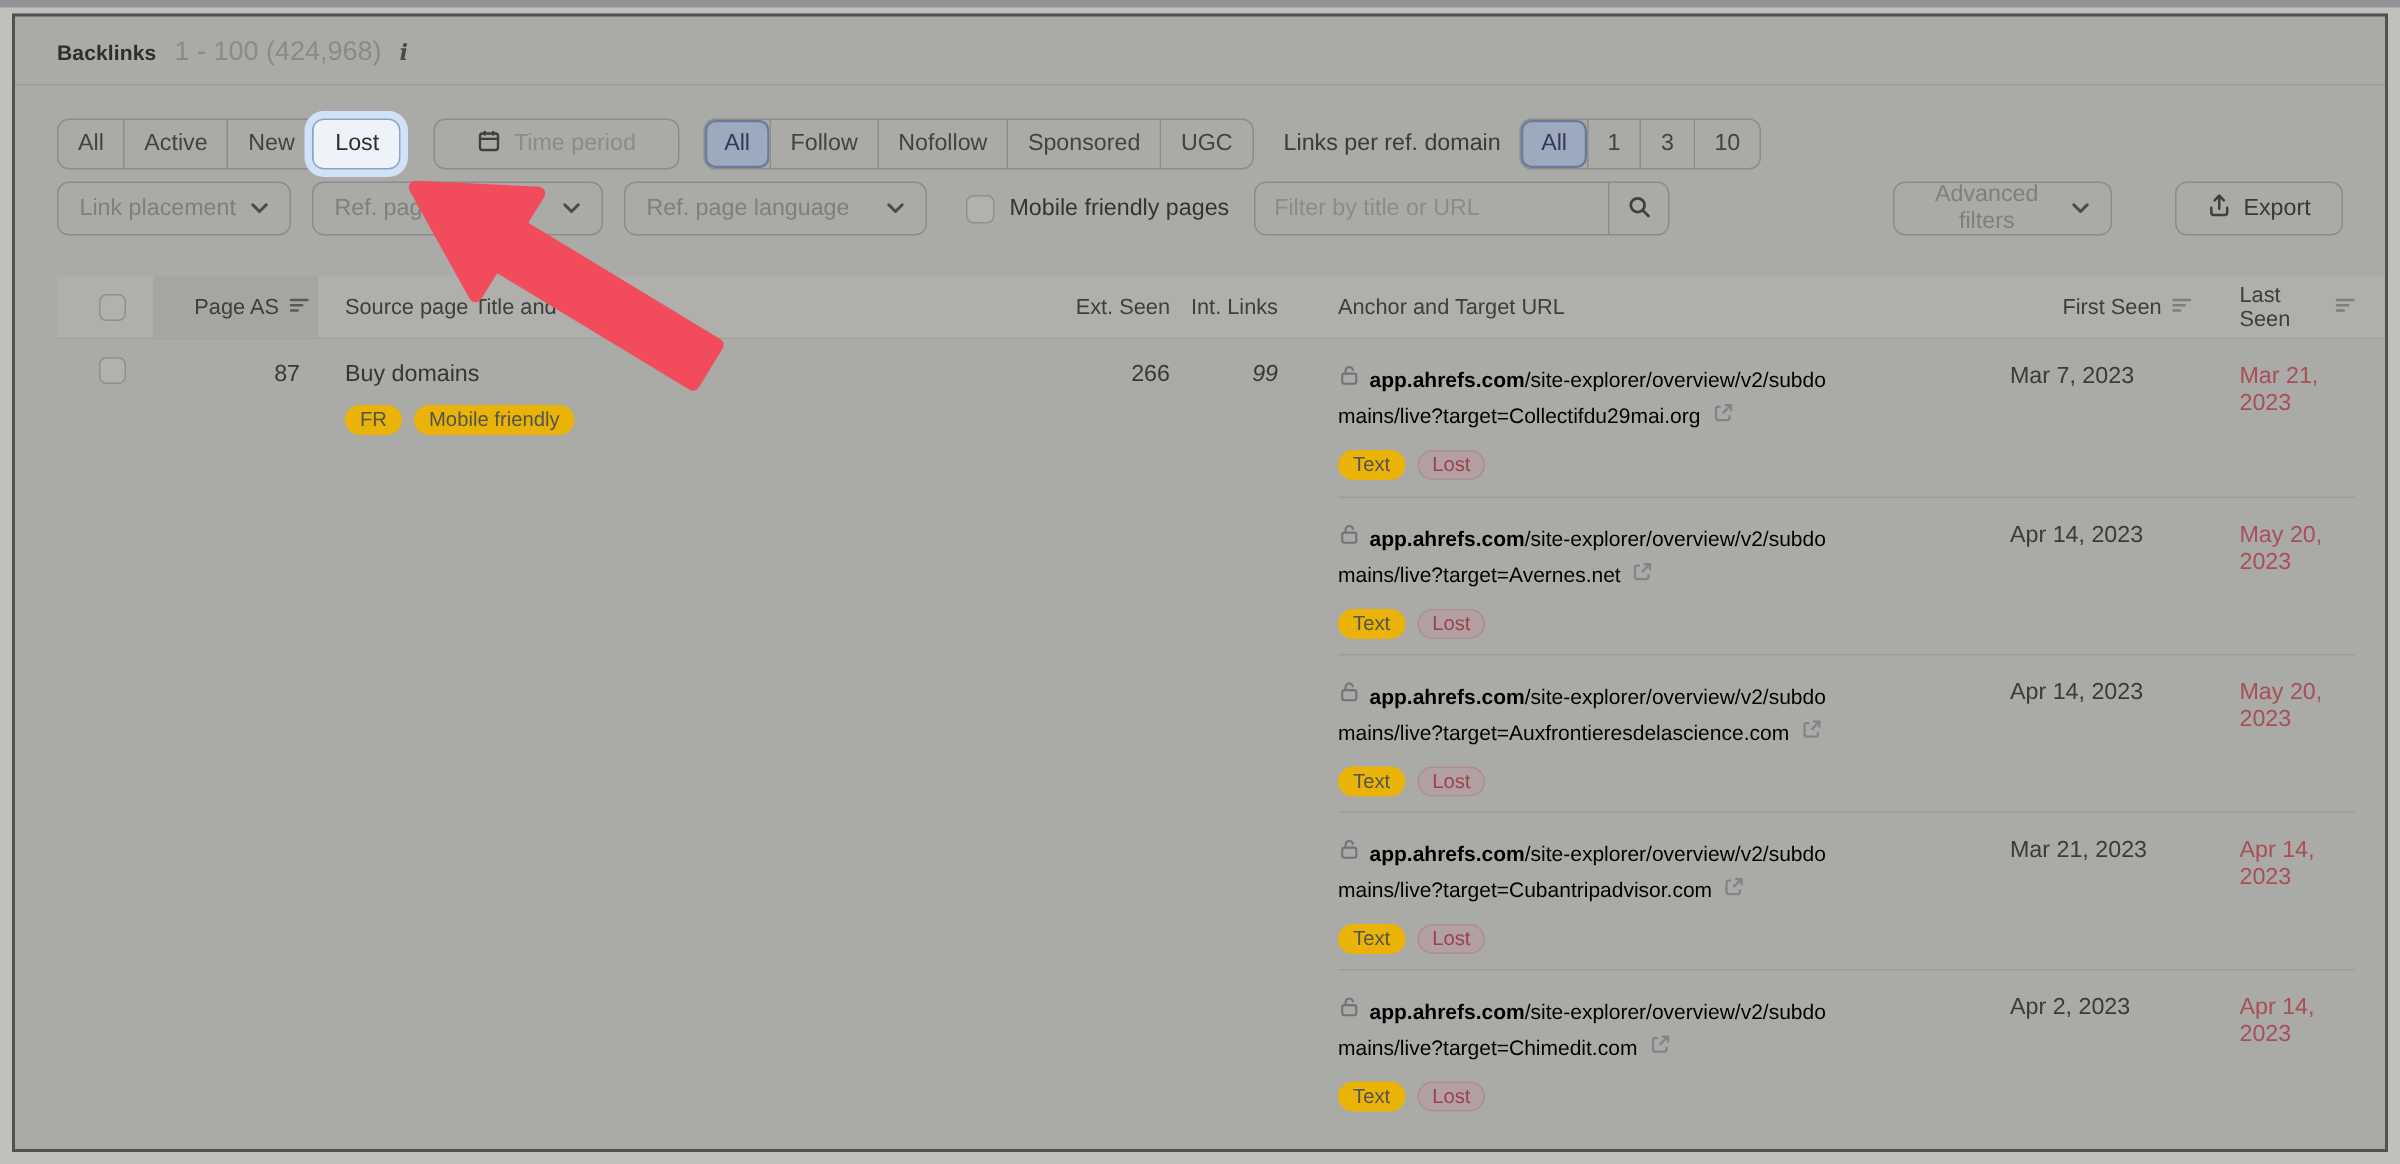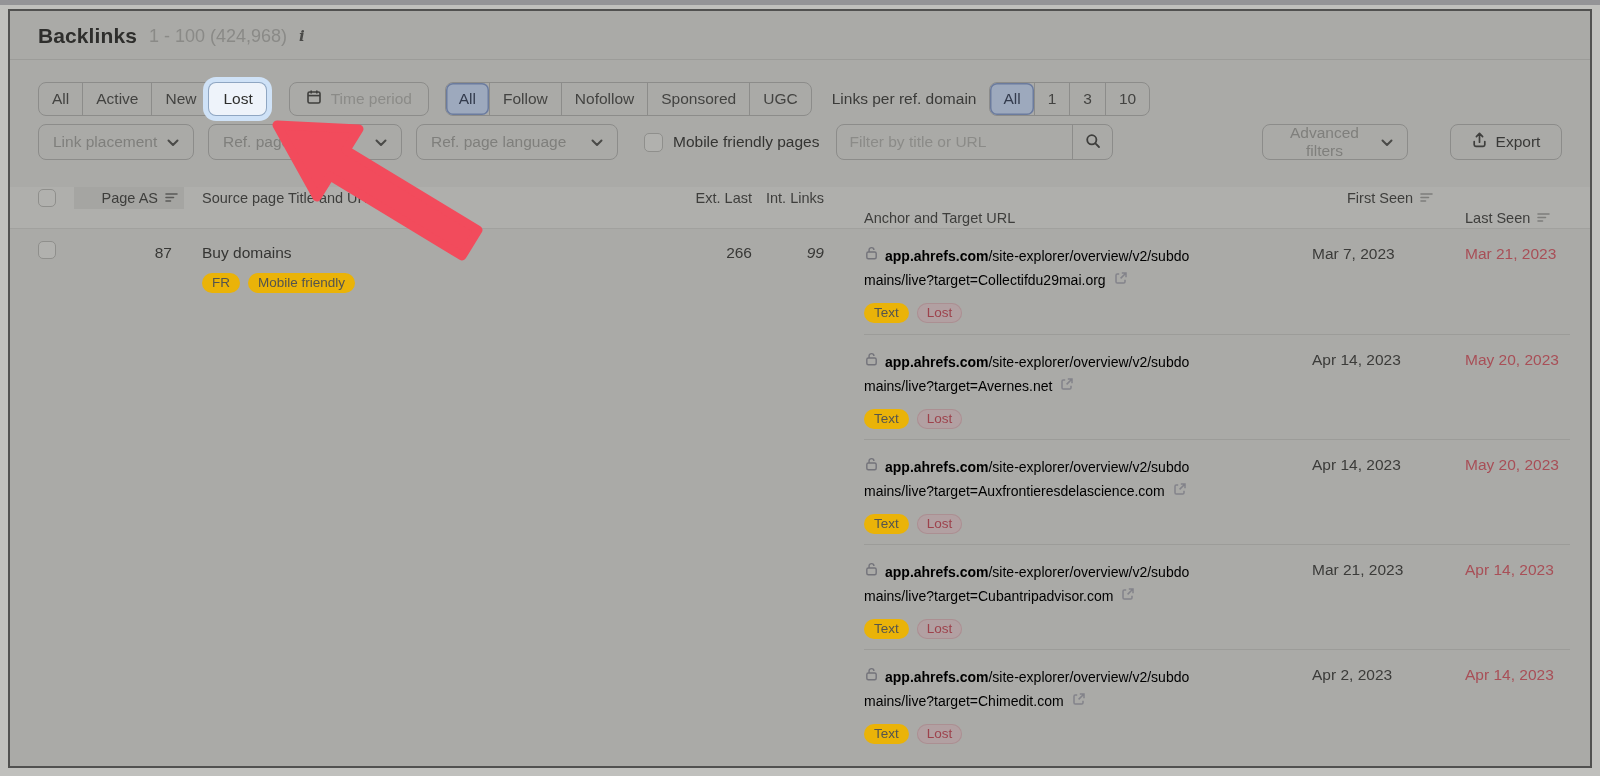--- a/index.html
+++ b/index.html
@@ -4,21 +4,21 @@
 <style>
   * { box-sizing: border-box; margin: 0; padding: 0; }
   html,body { width:1600px; height:776px; background:#c0c0bd; overflow:hidden;
     font-family:"Liberation Sans","DejaVu Sans",sans-serif; }
   .top-strip { position:absolute; left:0; top:0; width:100%; height:5px; background:#949497; }
   .frame { position:absolute; left:8px; right:8px; top:9px; bottom:8px;
     border:2px solid #515150; background:#aaaaa7; overflow:hidden; }
 
   
   .hdr { display:flex; align-items:center; gap:12px; padding:13px 28px 11px; border-bottom:1px solid #9c9c99; }
-  .hdr .title { font-size:21px; font-weight:bold; color:#2e2e2c; letter-spacing:.1px; }
+  .hdr .title { font-size:14px; font-weight:bold; color:#2e2e2c; letter-spacing:.1px; }
   .hdr .range { font-size:18px; color:#8a8a87; }
   .hdr .info { font-family:"DejaVu Serif",serif; font-style:italic; font-weight:bold; font-size:15px; color:#4a4a48; }
 
   
   .frow1 { display:flex; align-items:center; margin:22px 28px 0; }
   .frow2 { display:flex; align-items:center; margin:8px 28px 0; }
 
   .seg { display:flex; align-items:stretch; border:1px solid #8c8c8a; border-radius:8px; height:34px; }
   .seg button { border:none; border-left:1px solid #8c8c8a; background:transparent; color:#434341;
     font:15.5px "Liberation Sans",sans-serif; padding:0 13px; cursor:pointer; }
@@ -40,21 +40,21 @@
 
   .search-box { display:flex; align-items:center; height:36px; width:277px;
     border:1px solid #8c8c8a; border-radius:8px; overflow:hidden; }
   .search-box input { flex:1; min-width:0; border:none; outline:none; background:transparent;
     font:15.5px "Liberation Sans",sans-serif; color:#3e3e3c; padding:0 12px; }
   .search-box input::placeholder { color:#8b8b88; }
   .search-btn { width:40px; height:100%; border:none; border-left:1px solid #8c8c8a; background:transparent;
     display:flex; align-items:center; justify-content:center; cursor:pointer; }
 
   
-  .tbl { margin-top:27px; }
+  .tbl { margin-top:27px;margin-left:28px; }
   .grid { display:grid; grid-template-columns:36px 110px 500px 80px 100px 448px 150px 1fr;
     padding:0 20px 0 28px; }
   .thead { height:42px; background:#afafac; border-bottom:1px solid #a1a19e; align-items:center;
     font-size:14.5px; color:#3e3e3c; }
   .h-cell { display:flex; align-items:center; gap:7px; height:100%; }
   .h-as { grid-column:2; background:#a5a5a2; justify-content:flex-end; padding-right:6px; }
   .h-src { grid-column:3; padding-left:18px; }
   .h-ext { grid-column:4; justify-content:flex-end; padding-right:12px; }
   .h-int { grid-column:5; justify-content:flex-end; padding-right:40px; }
   .h-anchor { grid-column:6; }
@@ -106,21 +106,21 @@
   </div>
 
   <div class="frow1">
     <div class="seg">
       <button>All</button>
       <button>Active</button>
       <button>New</button>
       <button class="hl">Lost</button>
     </div>
 
-    <button class="btn ghost" style="margin-left:22px; width:140px;">
+    <button class="btn ghost" style="margin-left:22px; width:164px;">
       <span class="ic-dark">
         <svg width="16" height="16" viewBox="0 0 16 16">
             <rect x="2" y="3" width="12" height="11" rx="1.6" fill="none" stroke="currentColor" stroke-width="1.6"></rect>
             <path d="M2 6.6h12" stroke="currentColor" stroke-width="1.6"></path>
             <path d="M5.2 1.4v3M10.8 1.4v3" stroke="currentColor" stroke-width="1.6"></path>
           </svg>
       </span>
       <span>Time period</span>
     </button>
 
@@ -206,34 +206,34 @@
       <div class="h-cell h-as">
         <span>Page AS</span>
         <span class="sort-ic"><svg width="13" height="11" viewBox="0 0 13 11">
               <path d="M1 2h11M1 5.5h7.5M1 9h4.5" stroke="currentColor" stroke-width="1.6" stroke-linecap="round"></path>
             </svg></span>
       </div>
       <div class="h-cell h-src">
           <span>Source page Title and URL</span>
         </div>
       <div class="h-cell h-ext">
-          <span>Ext. Last</span>
+          <span>Ext. Seen</span>
         </div>
       <div class="h-cell h-int">
           <span>Int. Links</span>
+        </div>
+      <div class="h-cell h-anchor">
+          <span>Anchor and Target URL</span>
         </div>
       <div class="h-cell h-first">
         <span>First Seen</span>
         <span class="sort-ic lt"><svg width="13" height="11" viewBox="0 0 13 11">
               <path d="M1 2h11M1 5.5h7.5M1 9h4.5" stroke="currentColor" stroke-width="1.6" stroke-linecap="round"></path>
             </svg></span>
       </div>
-      <div class="h-cell h-anchor">
-          <span>Anchor and Target URL</span>
-        </div>
       <div class="h-cell h-last">
         <span>Last Seen</span>
         <span class="sort-ic lt"><svg width="13" height="11" viewBox="0 0 13 11">
               <path d="M1 2h11M1 5.5h7.5M1 9h4.5" stroke="currentColor" stroke-width="1.6" stroke-linecap="round"></path>
             </svg></span>
       </div>
     </div>
 
     <div class="grid row">
       <div class="c-check"><input type="checkbox" class="cb" style="width: 18px; height: 18px;"></div>

